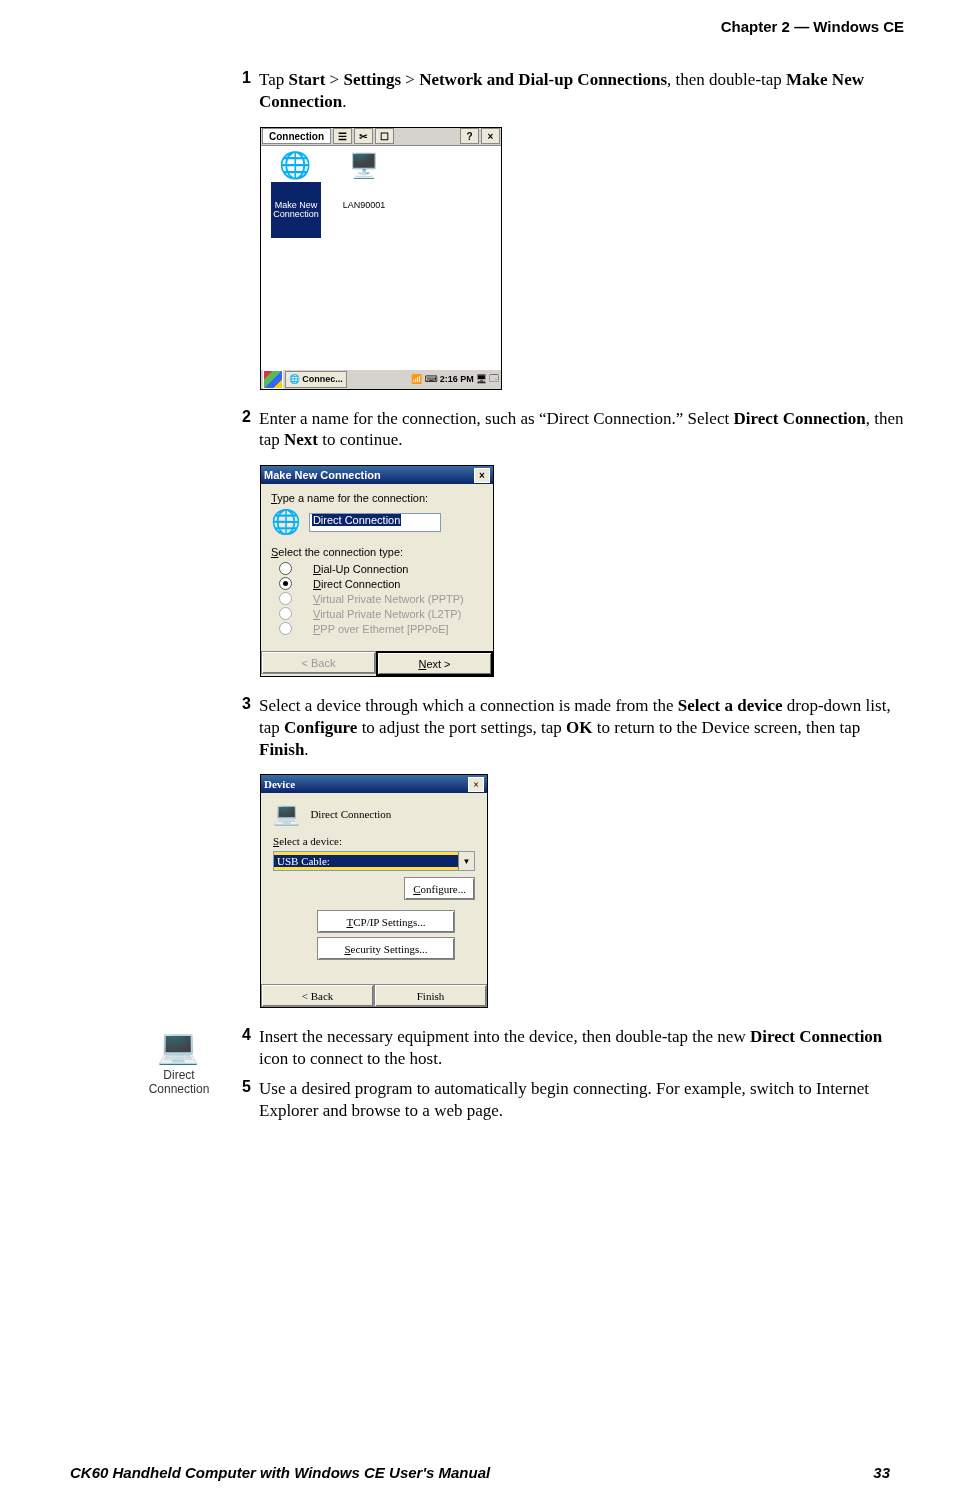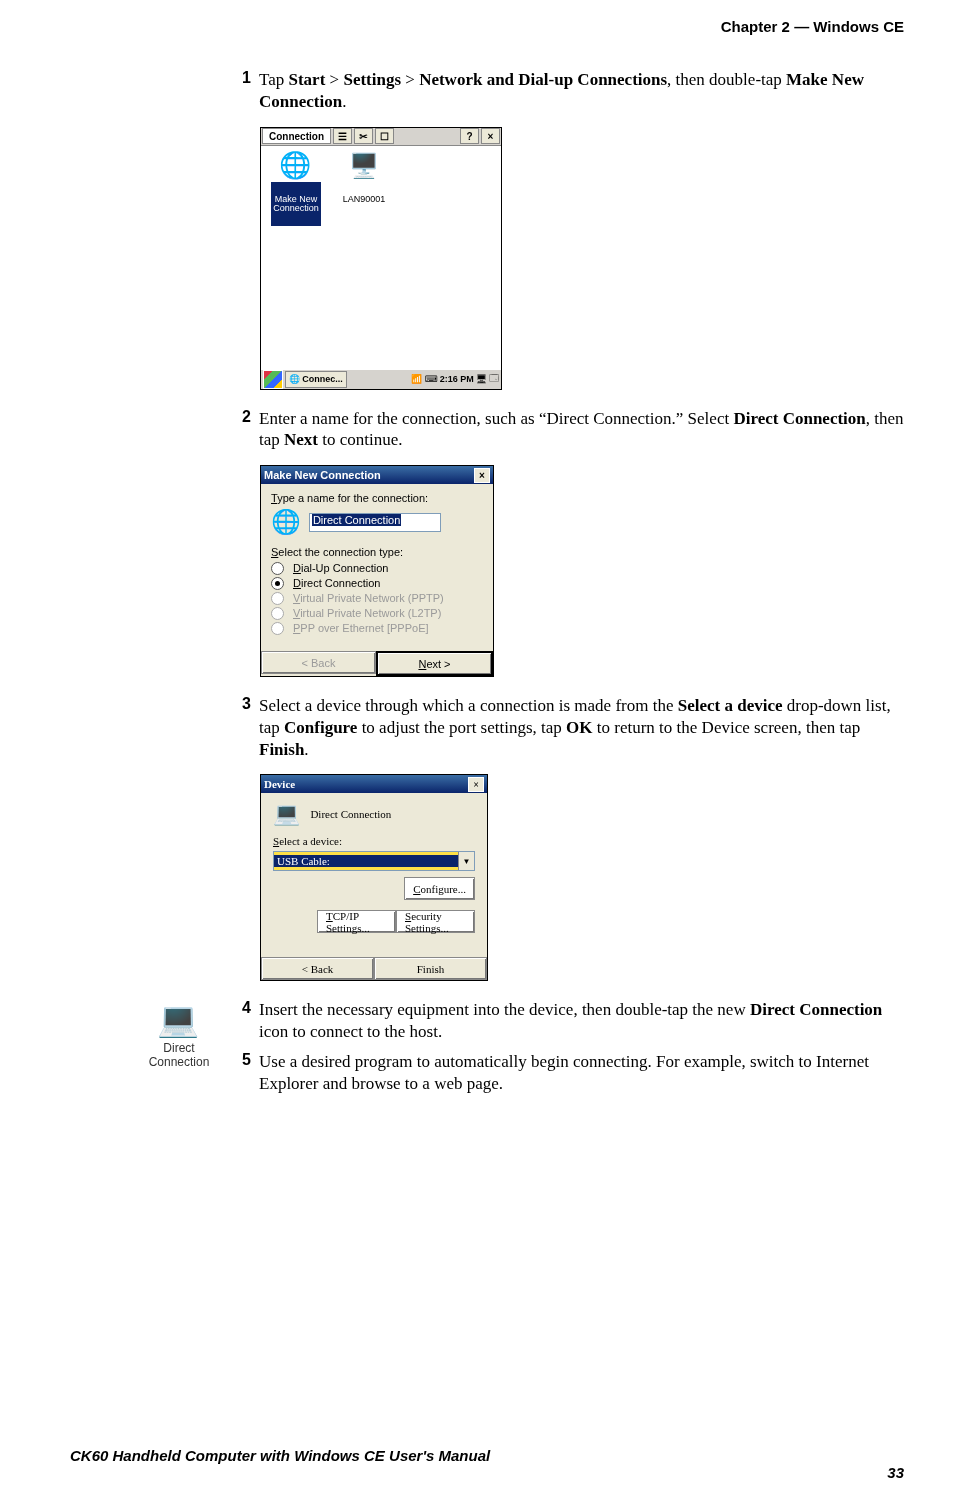--- a/index.html
+++ b/index.html
@@ -100,21 +100,21 @@
   .folder-icon .icon-box {
     width: 34px; height: 30px;
     display: flex; align-items: center; justify-content: center;
   }
   .icon-globe { font-size: 26px; }
   .icon-lan { font-size: 24px; }
   .folder-icon .label {
     font-size: 9px;
     color: #fff;
     background: #0a246a;
-    padding: 13px 2px;
+    padding: 19px 2px;
     text-align: center;
     line-height: 1.05;
     margin-top: 1px;
   }
   .folder-icon .label.plain { background: none; color: #000; }
   .ss1-taskbar {
     position: absolute;
     bottom: 0; left: 0; right: 0;
     height: 19px;
     background: #d6d3ce;
@@ -176,21 +176,21 @@
   .name-row .ic { font-size: 24px; }
   .txtfield {
     background: #fff;
     border: 1px solid #7f9db9;
     height: 17px; width: 126px;
     font-size: 11px;
     color: #fff;
     padding: 0 2px;
   }
   .txtfield .sel { background: #0a246a; padding: 0 1px; }
-  .radio-row { display: flex; align-items: flex-start; gap: 9px; margin: 2px 0; font-size: 11px; }
+  .radio-row { display: flex; align-items: center; gap: 21px; margin: 2px 8px; font-size: 11px; }
   .radio {
     width: 11px; height: 11px; border-radius: 50%;
     border: 1px solid #555; background: #fff;
     display: inline-flex; align-items: center; justify-content: center;
   }
   .radio.sel::after { content: ""; width: 5px; height: 5px; border-radius: 50%; background: #000; }
   .radio.disabled { border-color: #aaa; }
   .radio-row.disabled { color: #9a9a9a; }
   .dlgbtns {
     display: flex;
@@ -235,21 +235,21 @@
   .btn3 {
     height: 21px;
     border: 1px solid #888;
     background: #ffffff;
     display: flex; align-items: center; justify-content: center;
     font-size: 11px; padding: 0 8px;
     box-shadow: inset 1px 1px #fff, inset -1px -1px #777;
     margin-bottom: 4px;
   }
   .cfg-row { display: flex; justify-content: flex-end; }
-  .settings-col { display: flex; flex-direction: row; align-items: flex-start; margin-top: 6px; margin-bottom: 6px; padding-left: 44px; }
+  .settings-col { display: flex; flex-direction: column; align-items: flex-start; margin-top: 6px; margin-bottom: 6px; padding-left: 44px; }
   .settings-col .btn3 { width: 120px; }
 
   
   .margin-icon {
     position: absolute;
     left: 138px;
     width: 86px;
     text-align: center;
     font-family: Tahoma, Arial, sans-serif;
     font-size: 12px;
@@ -257,27 +257,26 @@
   }
   .margin-icon .ic {
     font-size: 34px;
     display: block;
     margin-bottom: 2px;
   }
 
   .footer {
     position: absolute;
     bottom: 22px;
-    left: 70px; right: 70px;
+    left: 70px; right: 84px;
     display: flex;
     font-style: italic;
     font-weight: bold;
     font-family: Arial, Helvetica, sans-serif;
     font-size: 15px;
-    flex-direction: column;
   }
   .footer .pg { margin-left: auto; }
 </style>
 </head>
 <body>
 
 <div class="page">
   <div class="running-head">Chapter 2 —  Windows CE</div>
 
   <div class="content">

